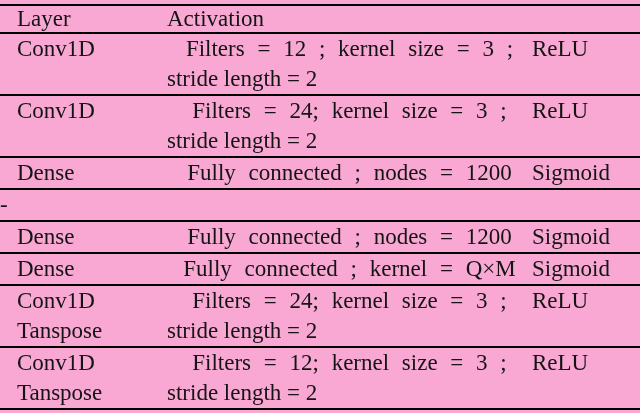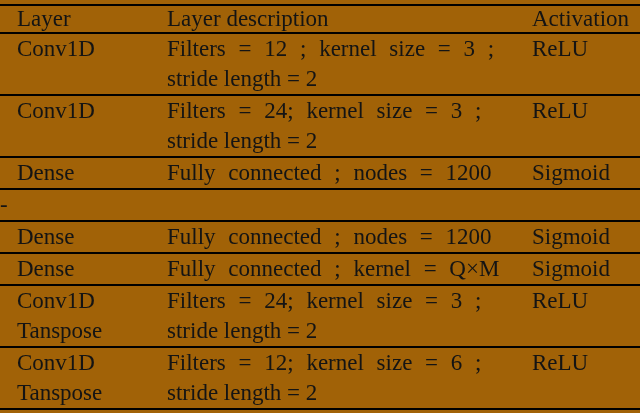--- a/index.html
+++ b/index.html
@@ -1,50 +1,49 @@
 <!DOCTYPE html>
 <html><head>
 <meta charset="utf-8">
 <style>
   html, body { margin: 0; padding: 0; background: #ffffff; }
   .page {
     position: relative;
     width: 640px;
     height: 413px;
-    background: #a16207;
+    background: #f9a8d4;
     font-family: "Liberation Serif", serif;
     font-size: 23px;
     color: #141414;
     box-sizing: border-box;
     padding-top: 4px;
     overflow: hidden;
   }
   .tbl { width: 640px; }
   .row {
     display: grid;
     grid-template-columns: 167px 365px auto;
     border-top: 2px solid #000000;
     line-height: 30px;
   }
   .row.header { line-height: 26px; }
   .c1 { padding-left: 17px; }
   .c2 { }
   .c3 { }
-  .sp { word-spacing: 7px; }
+  .sp { word-spacing: 7px; text-align: center; }
   .bottom-rule { border-top: 2px solid #000000; height: 0; }
 </style>
 </head>
 <body>
 
 <div class="page">
   <div class="tbl">
 
     <div class="row header">
       <div class="c1">Layer</div>
-      <div class="c2">Layer description</div>
       <div class="c3">Activation</div>
     </div>
 
     <div class="row">
       <div class="c1">
         <div>Conv1D</div>
         <div></div>
       </div>
       <div class="c2">
         <div class="sp">Filters = 12 ; kernel size = 3 ;</div>
@@ -110,21 +109,21 @@
       </div>
       <div class="c3">ReLU</div>
     </div>
 
     <div class="row">
       <div class="c1">
         <div>Conv1D</div>
         <div>Tanspose</div>
       </div>
       <div class="c2">
-        <div class="sp">Filters = 12; kernel size = 6 ;</div>
+        <div class="sp">Filters = 12; kernel size = 3 ;</div>
         <div>stride length = 2</div>
       </div>
       <div class="c3">ReLU</div>
     </div>
 
     <div class="bottom-rule"></div>
   </div>
 </div>
 
 </body></html>

